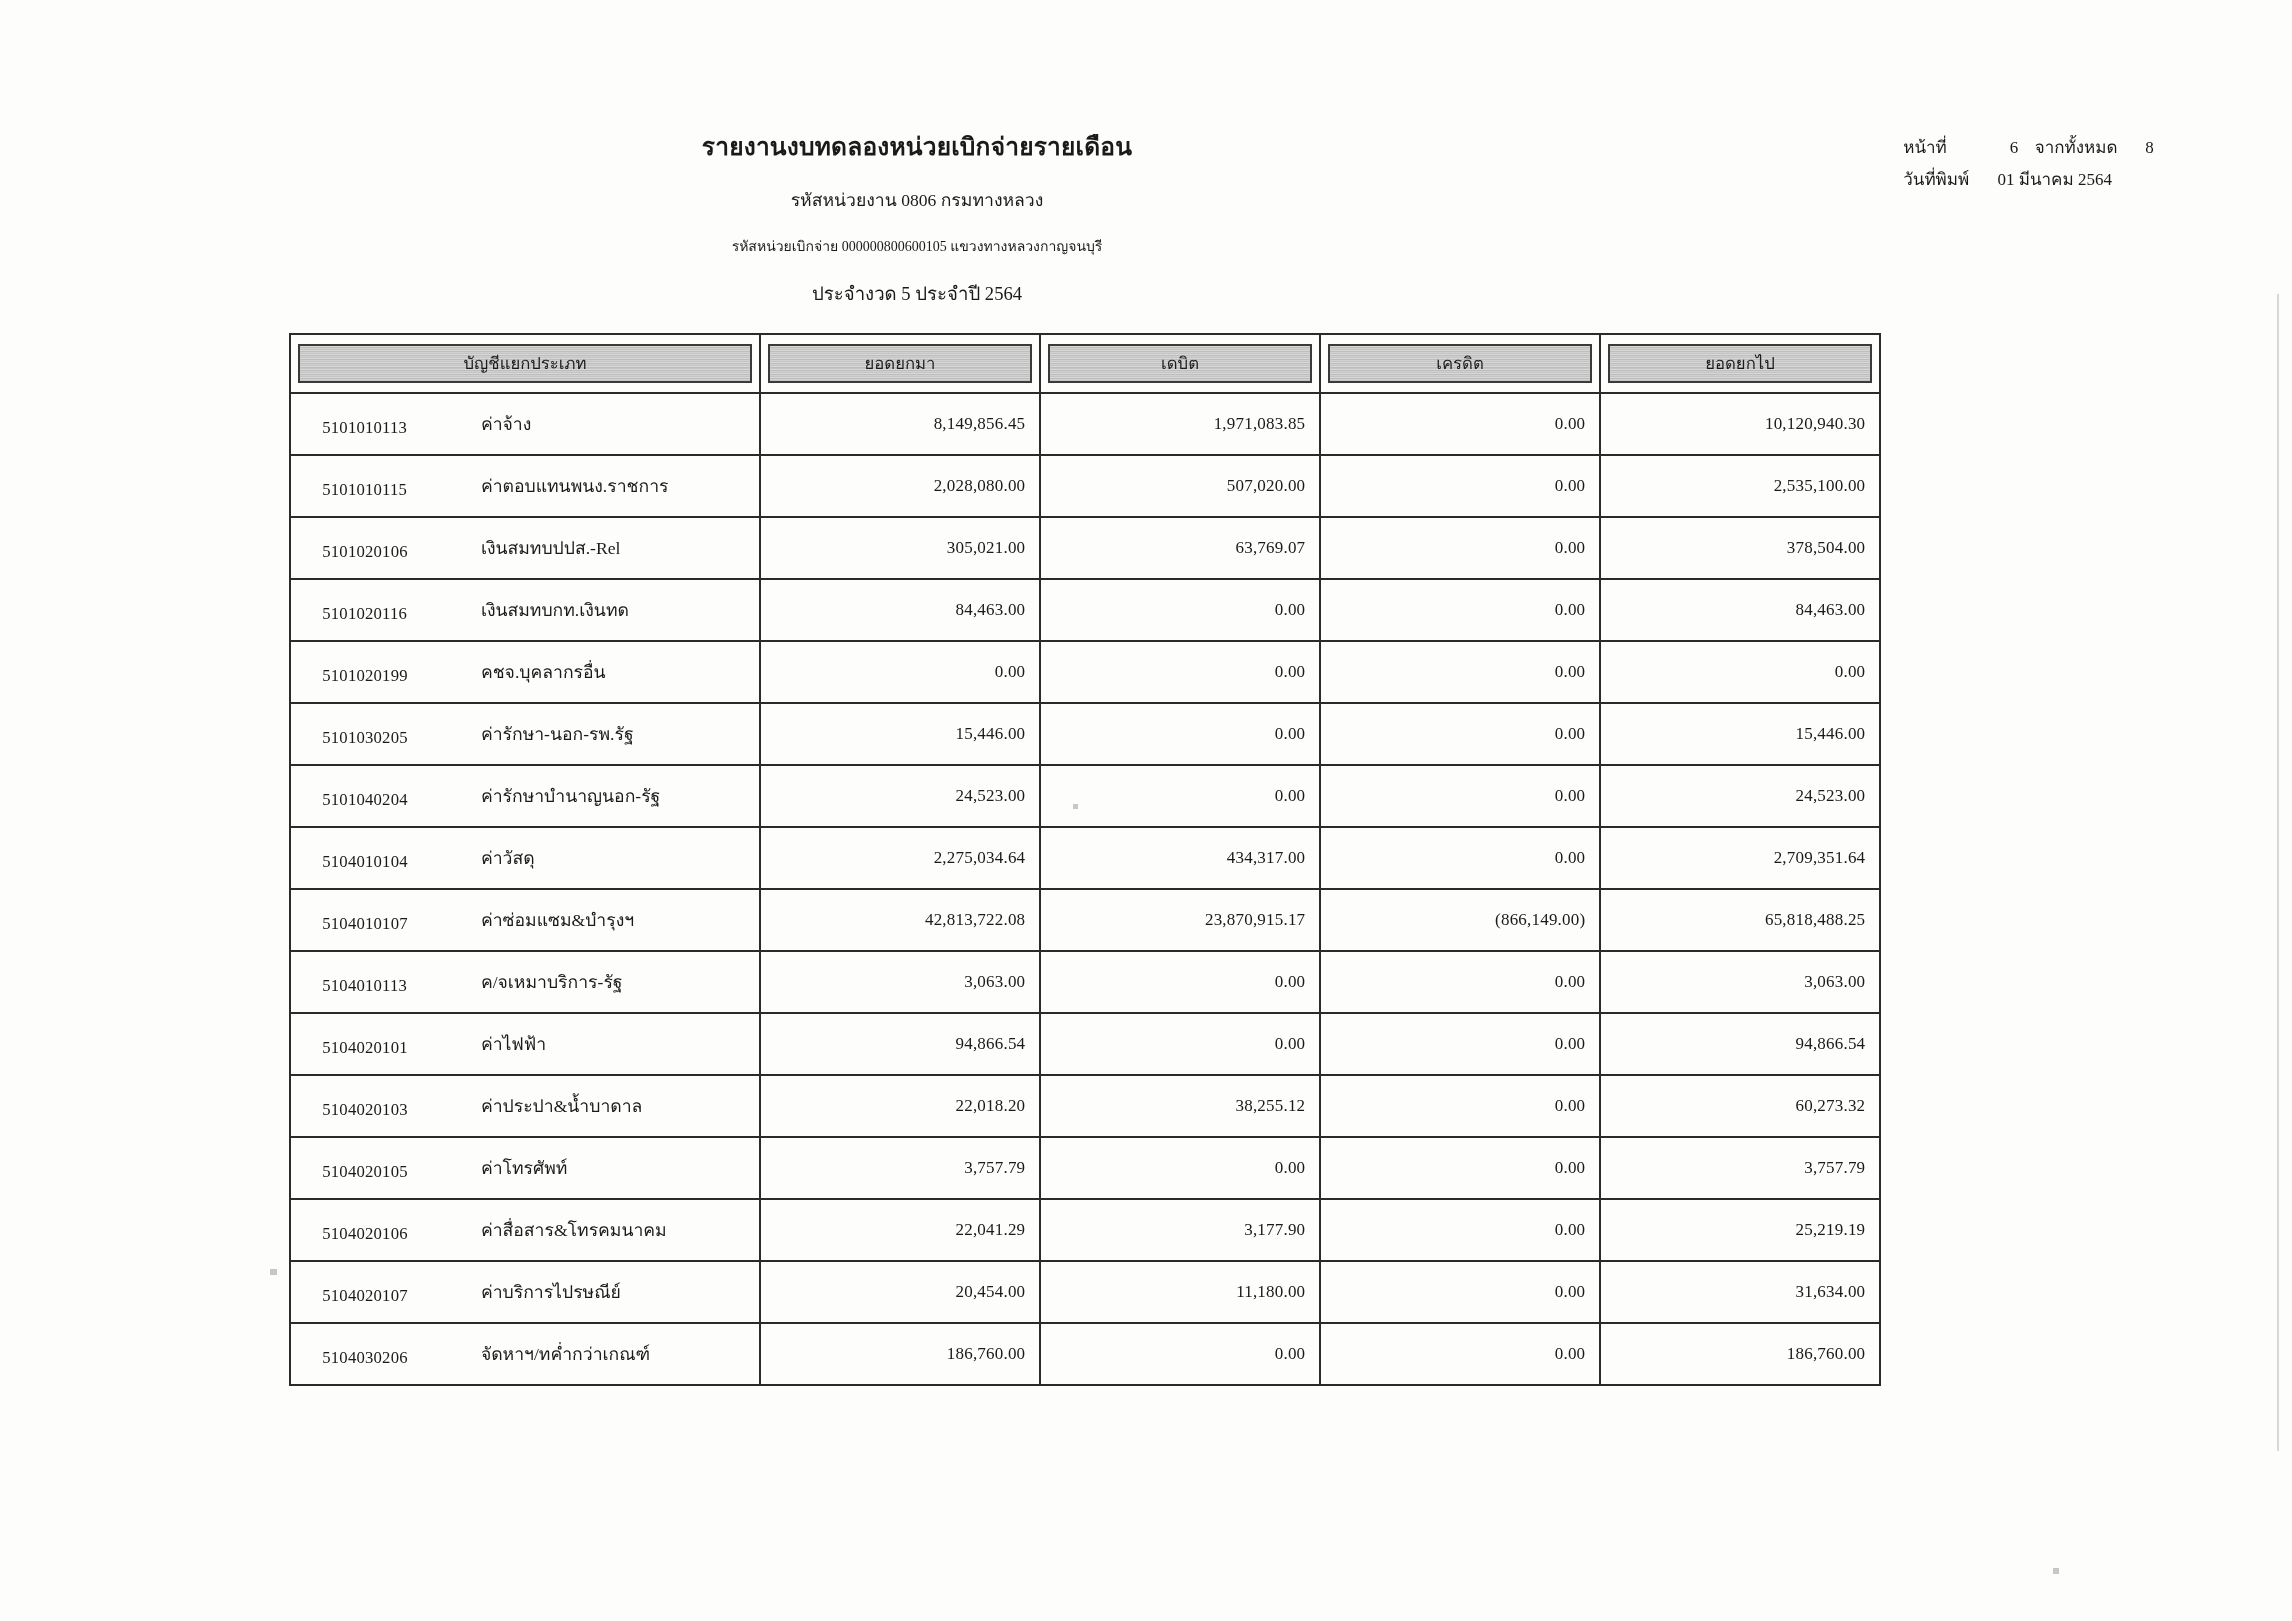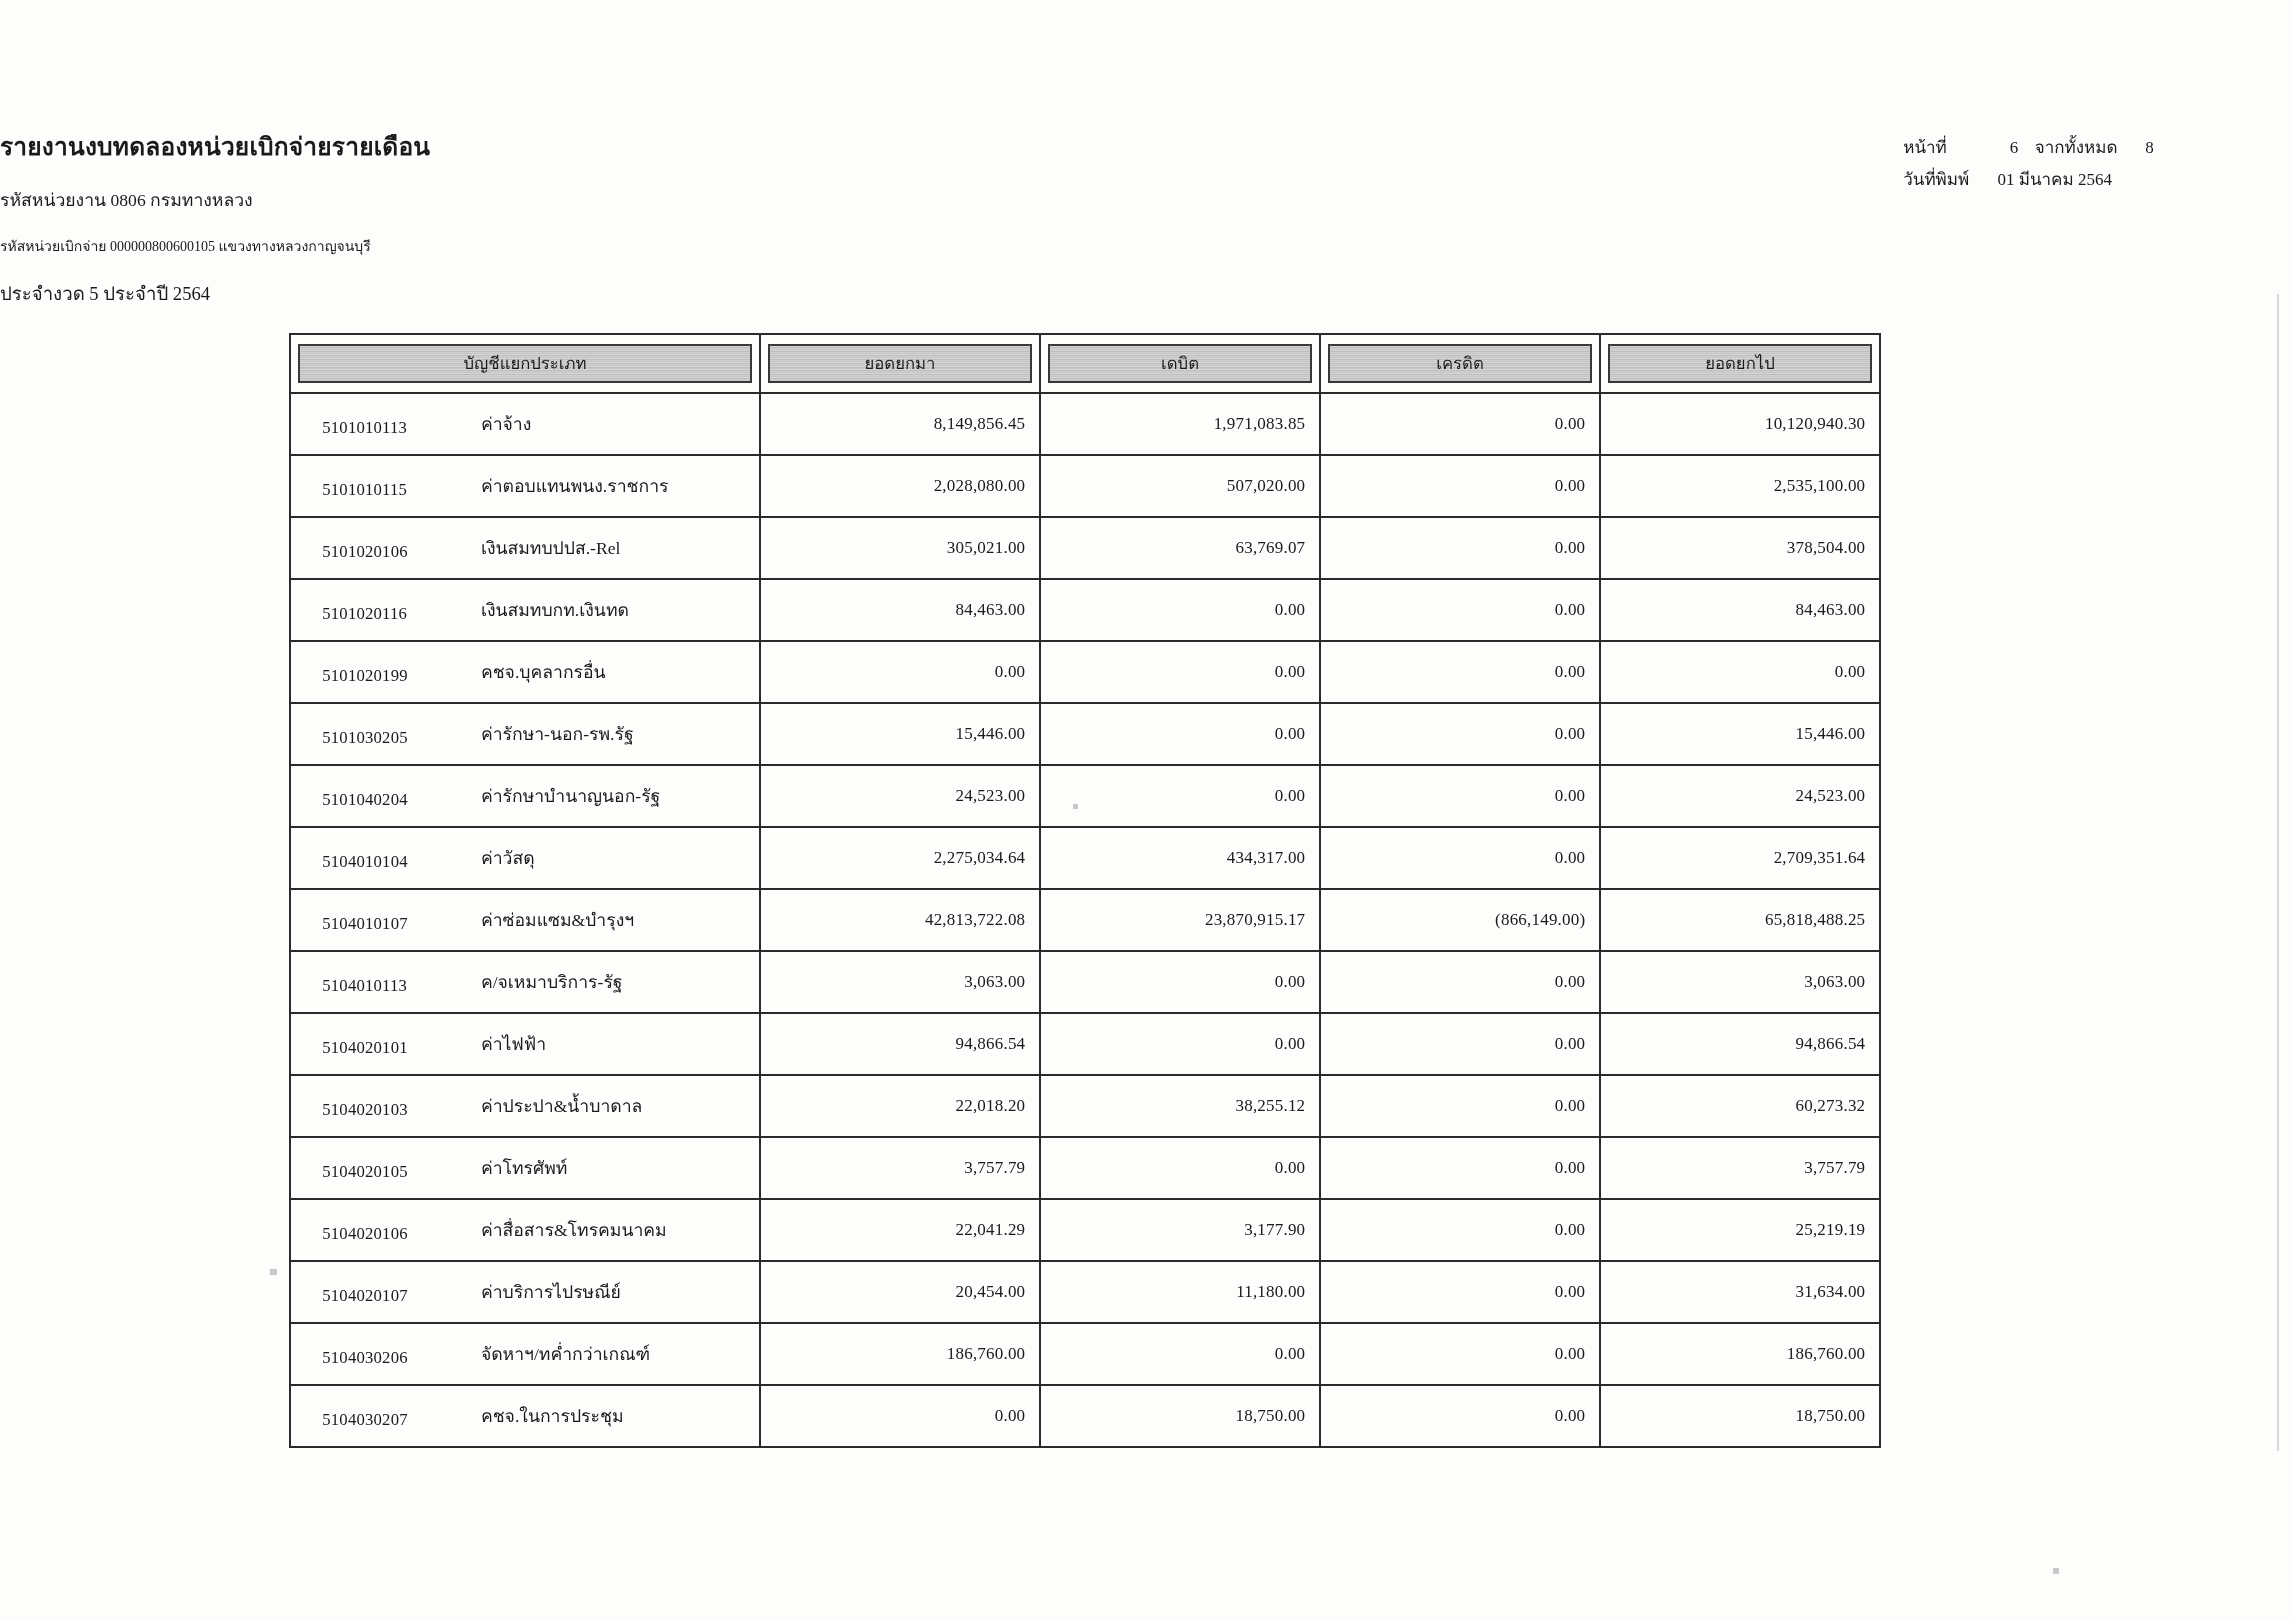--- a/index.html
+++ b/index.html
@@ -21,21 +21,21 @@
     inset: 0;
     background: #fdfdfc;
   }
 
   
   .doc-header {
     position: absolute;
     top: 127px;
     left: 0;
     width: 1834px;
-    text-align: left;
+    text-align: center;
   }
   .doc-title {
     font-size: 24.5px;
     font-weight: bold;
     letter-spacing: 0.2px;
     margin: 0 0 19.6px 0;
   }
   .doc-sub {
     font-size: 17.6px;
     margin: 0 0 21.6px 0;
@@ -388,32 +388,20 @@
               <div class="acct-inner">
                 <span class="code">5104030206</span>
                 <span class="name">จัดหาฯ/ทค่ำกว่าเกณฑ์</span>
               </div>
             </td>
             <td class="num">186,760.00</td>
             <td class="num">0.00</td>
             <td class="num">0.00</td>
             <td class="num">186,760.00</td>
           </tr>
-          <tr>
-            <td class="acct-cell">
-              <div class="acct-inner">
-                <span class="code">5104030207</span>
-                <span class="name">คชจ.ในการประชุม</span>
-              </div>
-            </td>
-            <td class="num">0.00</td>
-            <td class="num">18,750.00</td>
-            <td class="num">0.00</td>
-            <td class="num">18,750.00</td>
-          </tr>
         </tbody>
     </table>
   </div>
 
   <div class="edge-line"></div>
   <span class="speck" style="left:1073px; top:804px; width:4.9px; height:4.9px;"></span>
   <span class="speck" style="left:270px; top:1269px; width:6.9px; height:5.9px;"></span>
   <span class="speck" style="left:2053px; top:1568px; width:5.9px; height:5.9px;"></span>
 </div>
 

